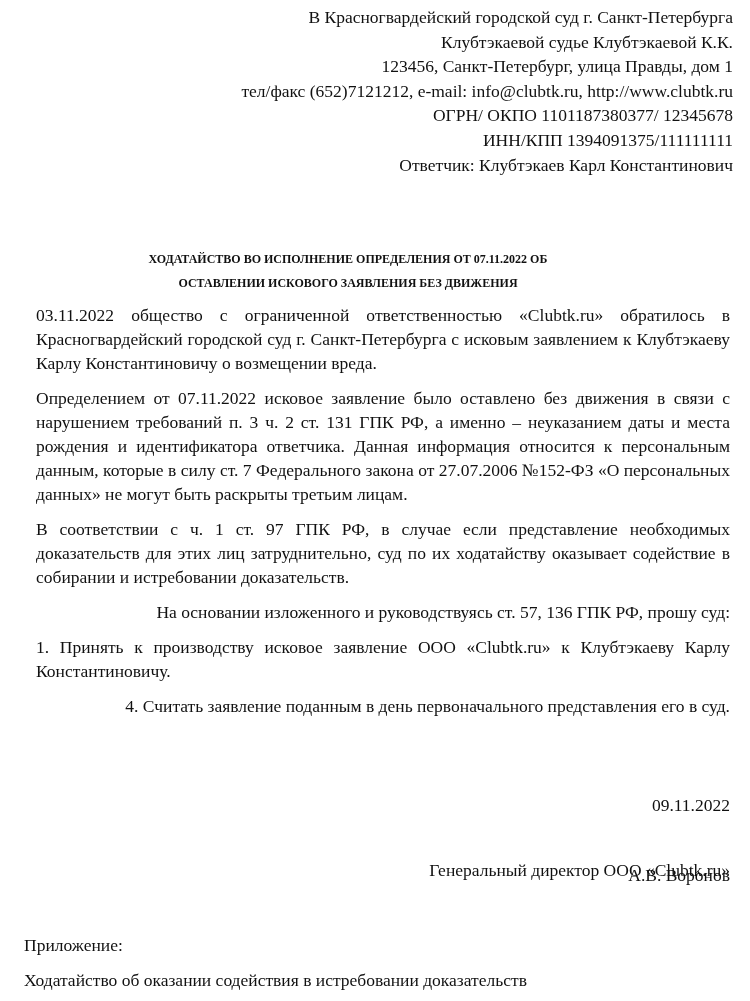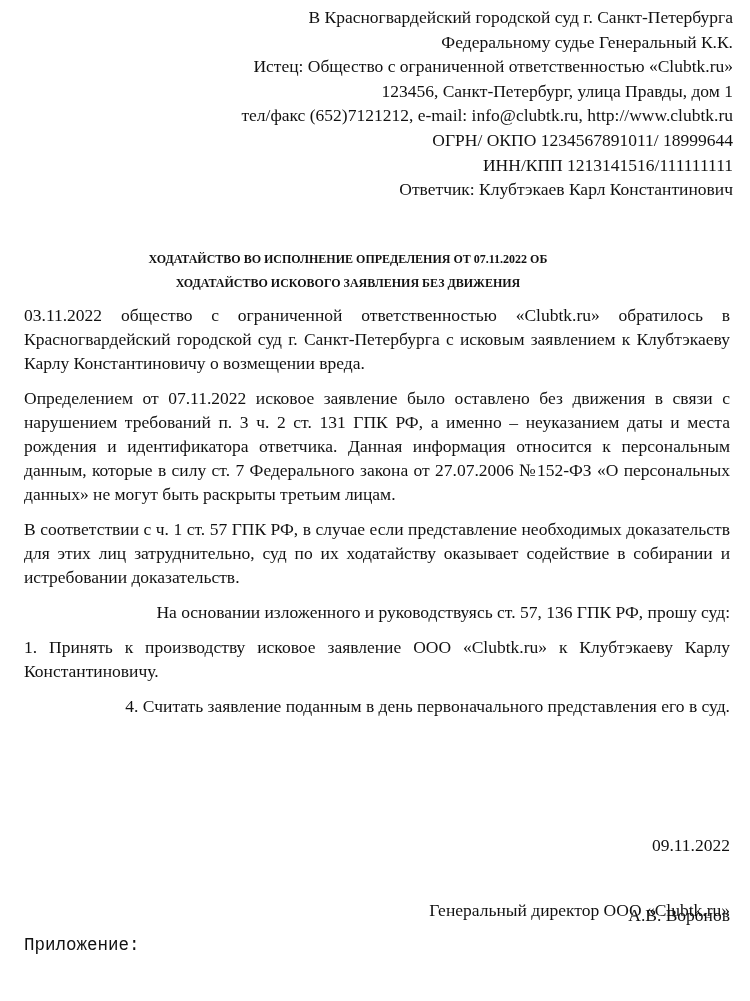--- a/index.html
+++ b/index.html
@@ -18,58 +18,58 @@
   .header div { white-space: nowrap; }
   .title {
     position: absolute; top: 247px; left: 0; width: 696px;
     text-align: center; font-weight: bold; line-height: 24px;
     font-size: 12px;
   }
   .body {
     position: absolute; top: 303px; left: 24px; width: 706px;
   }
   .body p {
-    margin: 0 0 11px 0; text-align: justify;
+    margin: 0 0 11px 12px; text-align: justify;
   }
   .body p.left { text-align: right; }
   .sig {
-    position: absolute; right: 20px; text-align: right; margin-top: 40px;
+    position: absolute; right: 20px; text-align: right;
   }
   .att { position: absolute; left: 24px; }
   em { font-style: italic; }
 </style>
 </head>
 <body>
 
 <div class="page">
 
   <div class="header">
     <div>В Красногвардейский городской суд г. Санкт-Петербурга</div>
-    <div>Федеральному судье Генеральный К.К.</div>
-    <div>Истец: Общество с ограниченной ответственностью «Clubtk.ru»</div>
+    <div>Клубтэкаевой судье Клубтэкаевой К.К.</div>
     <div>123456, Санкт-Петербург, улица Правды, дом 1</div>
     <div>тел/факс (652)7121212, e-mail: info@clubtk.ru, http://www.clubtk.ru</div>
-    <div>ОГРН/ ОКПО 1234567891011/ 18999644</div>
-    <div>ИНН/КПП 1213141516/111111111</div>
+    <div>ОГРН/ ОКПО 1101187380377/ 12345678</div>
+    <div>ИНН/КПП 1394091375/111111111</div>
     <div>Ответчик: Клубтэкаев Карл Константинович</div>
   </div>
 
   <div class="title">
     <div>ХОДАТАЙСТВО ВО ИСПОЛНЕНИЕ ОПРЕДЕЛЕНИЯ ОТ 07.11.2022 ОБ</div>
-    <div>ХОДАТАЙСТВО ИСКОВОГО ЗАЯВЛЕНИЯ БЕЗ ДВИЖЕНИЯ</div>
+    <div>ОСТАВЛЕНИИ ИСКОВОГО ЗАЯВЛЕНИЯ БЕЗ ДВИЖЕНИЯ</div>
   </div>
 
   <div class="body">
     <p>03.11.2022 общество с ограниченной ответственностью «Clubtk.ru» обратилось в Красногвардейский городской суд г. Санкт-Петербурга с исковым заявлением к Клубтэкаеву Карлу Константиновичу о возмещении вреда.</p>
     <p>Определением от 07.11.2022 исковое заявление было оставлено без движения в связи с нарушением требований п. 3 ч. 2 ст. 131 ГПК РФ, а именно – неуказанием даты и места рождения и идентификатора ответчика. Данная информация относится к персональным данным, которые в силу ст. 7 Федерального закона от 27.07.2006 №152-ФЗ «О персональных данных» не могут быть раскрыты третьим лицам.</p>
-    <p>В соответствии с ч. 1 ст. 57 ГПК РФ, в случае если представление необходимых доказательств для этих лиц затруднительно, суд по их ходатайству оказывает содействие в собирании и истребовании доказательств.</p>
+    <p>В соответствии с ч. 1 ст. 97 ГПК РФ, в случае если представление необходимых доказательств для этих лиц затруднительно, суд по их ходатайству оказывает содействие в собирании и истребовании доказательств.</p>
     <p class="left">На основании изложенного и руководствуясь ст. 57, 136 ГПК РФ, прошу суд:</p>
     <p>1. Принять к производству исковое заявление ООО «Clubtk.ru» к Клубтэкаеву Карлу Константиновичу.</p>
     <p class="left">4. Считать заявление поданным в день первоначального представления его в суд.</p>
   </div>
 
   <div class="sig" style="top:793px;">09.11.2022</div>
   <div class="sig" style="top:858px;">Генеральный директор ООО «Clubtk.ru»</div>
   <div class="sig" style="top:863px;">А.В. Воронов</div>
 
-  <div class="att" style="top:933px;font-family:Liberation Mono, monospace;">Приложение:</div>
+  <div class="att" style="top:933px;">Приложение:</div>
+  <div class="att" style="top:968px;">Ходатайство об оказании содействия в истребовании доказательств</div>
 
 </div>
 
 </body></html>

